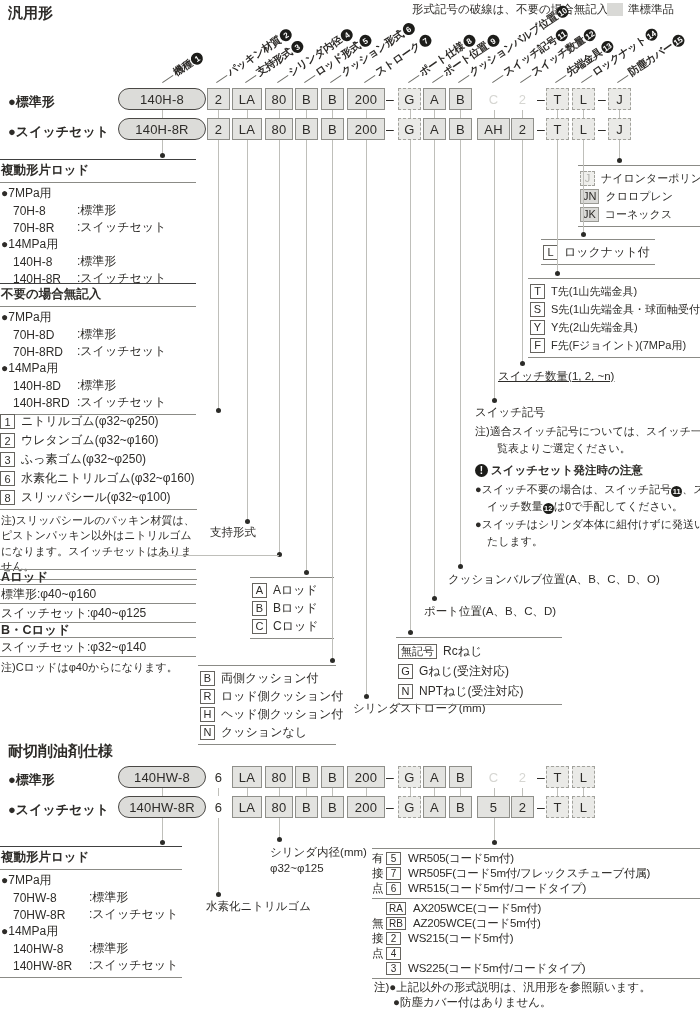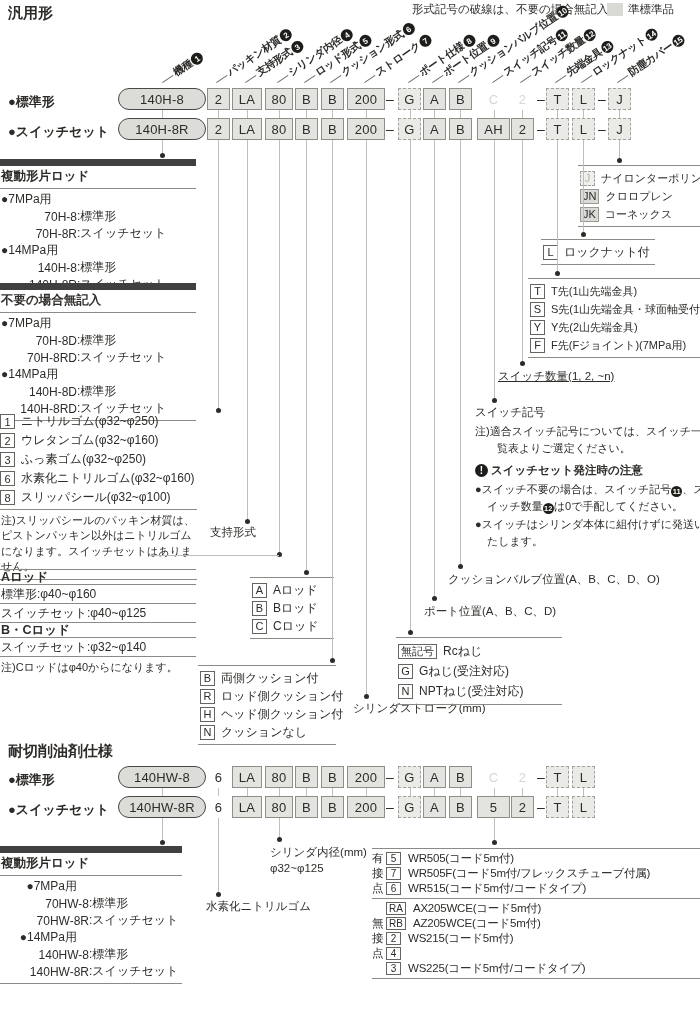--- a/index.html
+++ b/index.html
@@ -47,27 +47,27 @@
   .seg:nth-child(3){left:114px;width:30px} .seg:nth-child(4){left:147px;width:28px}
   .seg:nth-child(5){left:177px;width:23px} .seg:nth-child(6){left:203px;width:23px}
   .seg:nth-child(7){left:229px;width:38px} .seg:nth-child(8){left:266px;width:12px}
   .seg:nth-child(9){left:280px;width:23px} .seg:nth-child(10){left:305px;width:23px}
   .seg:nth-child(11){left:331px;width:23px} .seg:nth-child(12){left:359px;width:33px}
   .seg:nth-child(13){left:393px;width:23px} .seg:nth-child(14){left:417px;width:12px}
   .seg:nth-child(15){left:428px;width:23px} .seg:nth-child(16){left:454px;width:23px}
   .seg:nth-child(17){left:478px;width:12px} .seg:nth-child(18){left:490px;width:23px}
 
   
-  .sec { position:absolute; border-top:7px solid #404040; }
+  .sec { position:absolute; border-top:1px solid #404040; }
   .sec-h { font-size:12.5px; font-weight:bold; padding:2px 1px 3px; border-bottom:1px solid #8b8b86; }
   .sec-rows { padding-top:2px; }
   .sec.endcap { border-bottom:1px solid #8b8b86; }
   .mline { display:flex; height:17px; align-items:center; font-size:12px; padding-left:13px; }
   .mline[data-b] { padding-left:1px; }
-  .mline .mn { width:64px; flex:0 0 auto;text-align:right; }
+  .mline .mn { width:64px; flex:0 0 auto; }
   .mline[data-b] .mn { width:auto; }
   .w2 .mline .mn { width:76px; }
 
   
   .packlist .crow { height:19px; }
   .note-para { font-size:11px; line-height:1.4; padding:3px 0 4px 1px; border-top:1px solid #8b8b86;
                border-bottom:1px solid #8b8b86; margin-top:2px; }
 
   
   .rodinfo { position:absolute; border-top:1px solid #8b8b86; }
@@ -583,20 +583,25 @@
       </div>
       <div class="srow">
         <span class="spre">点</span>
         <span class="cbox">4</span>
       </div>
       <div class="srow">
         <span class="spre"></span>
         <span class="cbox">3</span>
         <span class="slabel">WS225(コード5m付/コードタイプ)</span>
       </div>
+    </div>
+  <div class="abs bnotes" style="left:374px; top:980px; width:326px;">
+
+  <div class="bn">注)●上記以外の形式説明は、汎用形を参照願います。</div>
+      <div class="bn">●防塵カバー付はありません。</div>
     </div>
 
 <div class="vline" style="left: 162px; top: 140px; height: 15px;"></div>
     <div class="dot" style="left: 160px; top: 153px;"></div>
     <div class="vline" style="left: 218px; top: 140px; height: 270px;"></div>
     <div class="dot" style="left: 216px; top: 408px;"></div>
     <div class="vline" style="left: 247px; top: 140px; height: 381px;"></div>
     <div class="dot" style="left: 245px; top: 519px;"></div>
     <div class="vline" style="left: 279px; top: 140px; height: 414px;"></div>
     <div class="dot" style="left: 277px; top: 552px;"></div>

